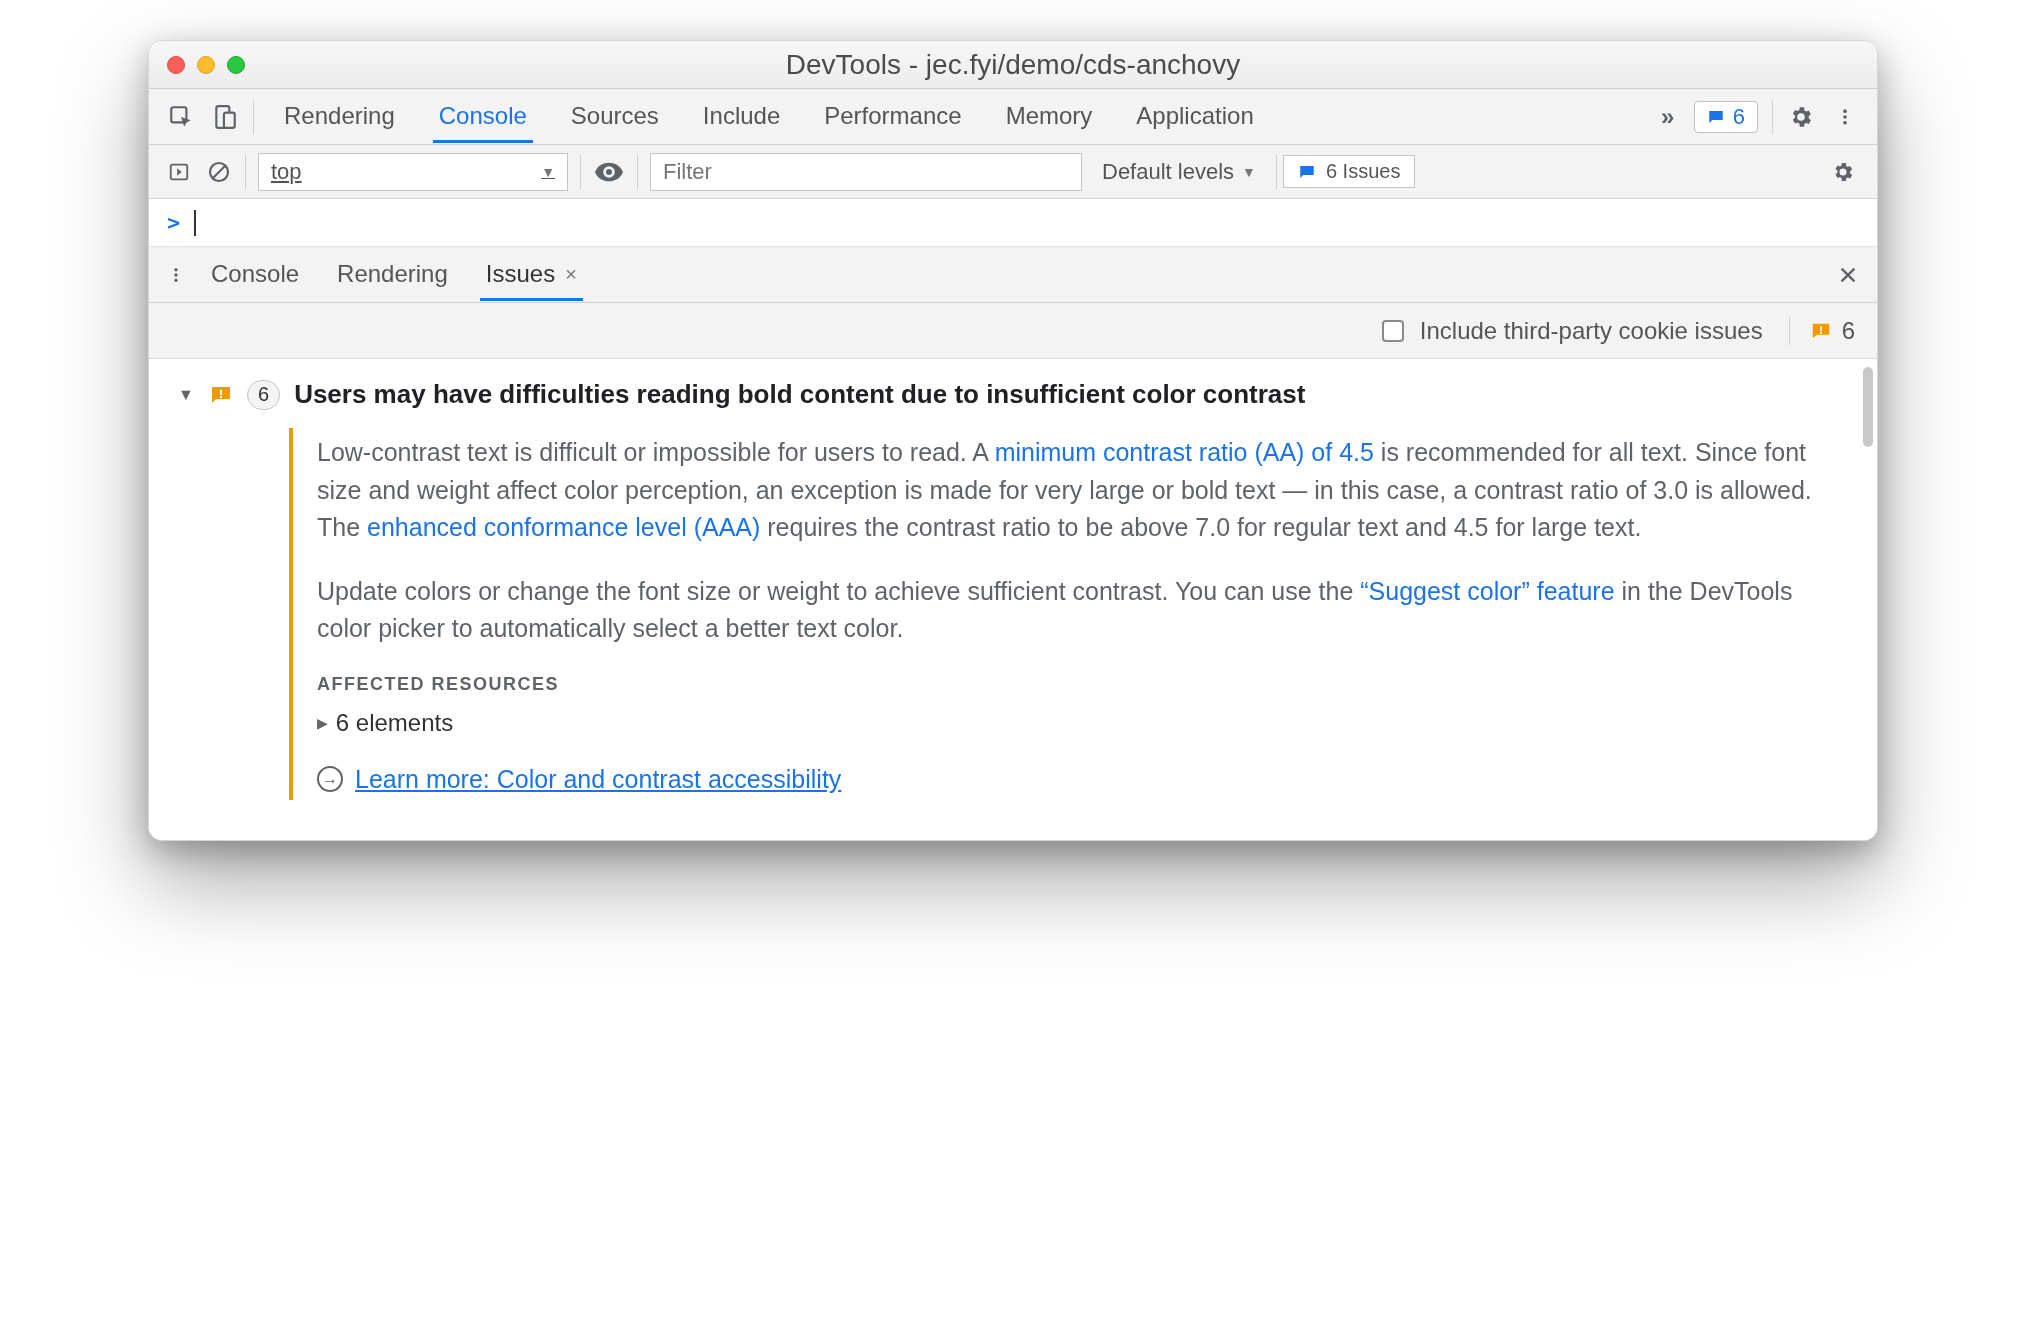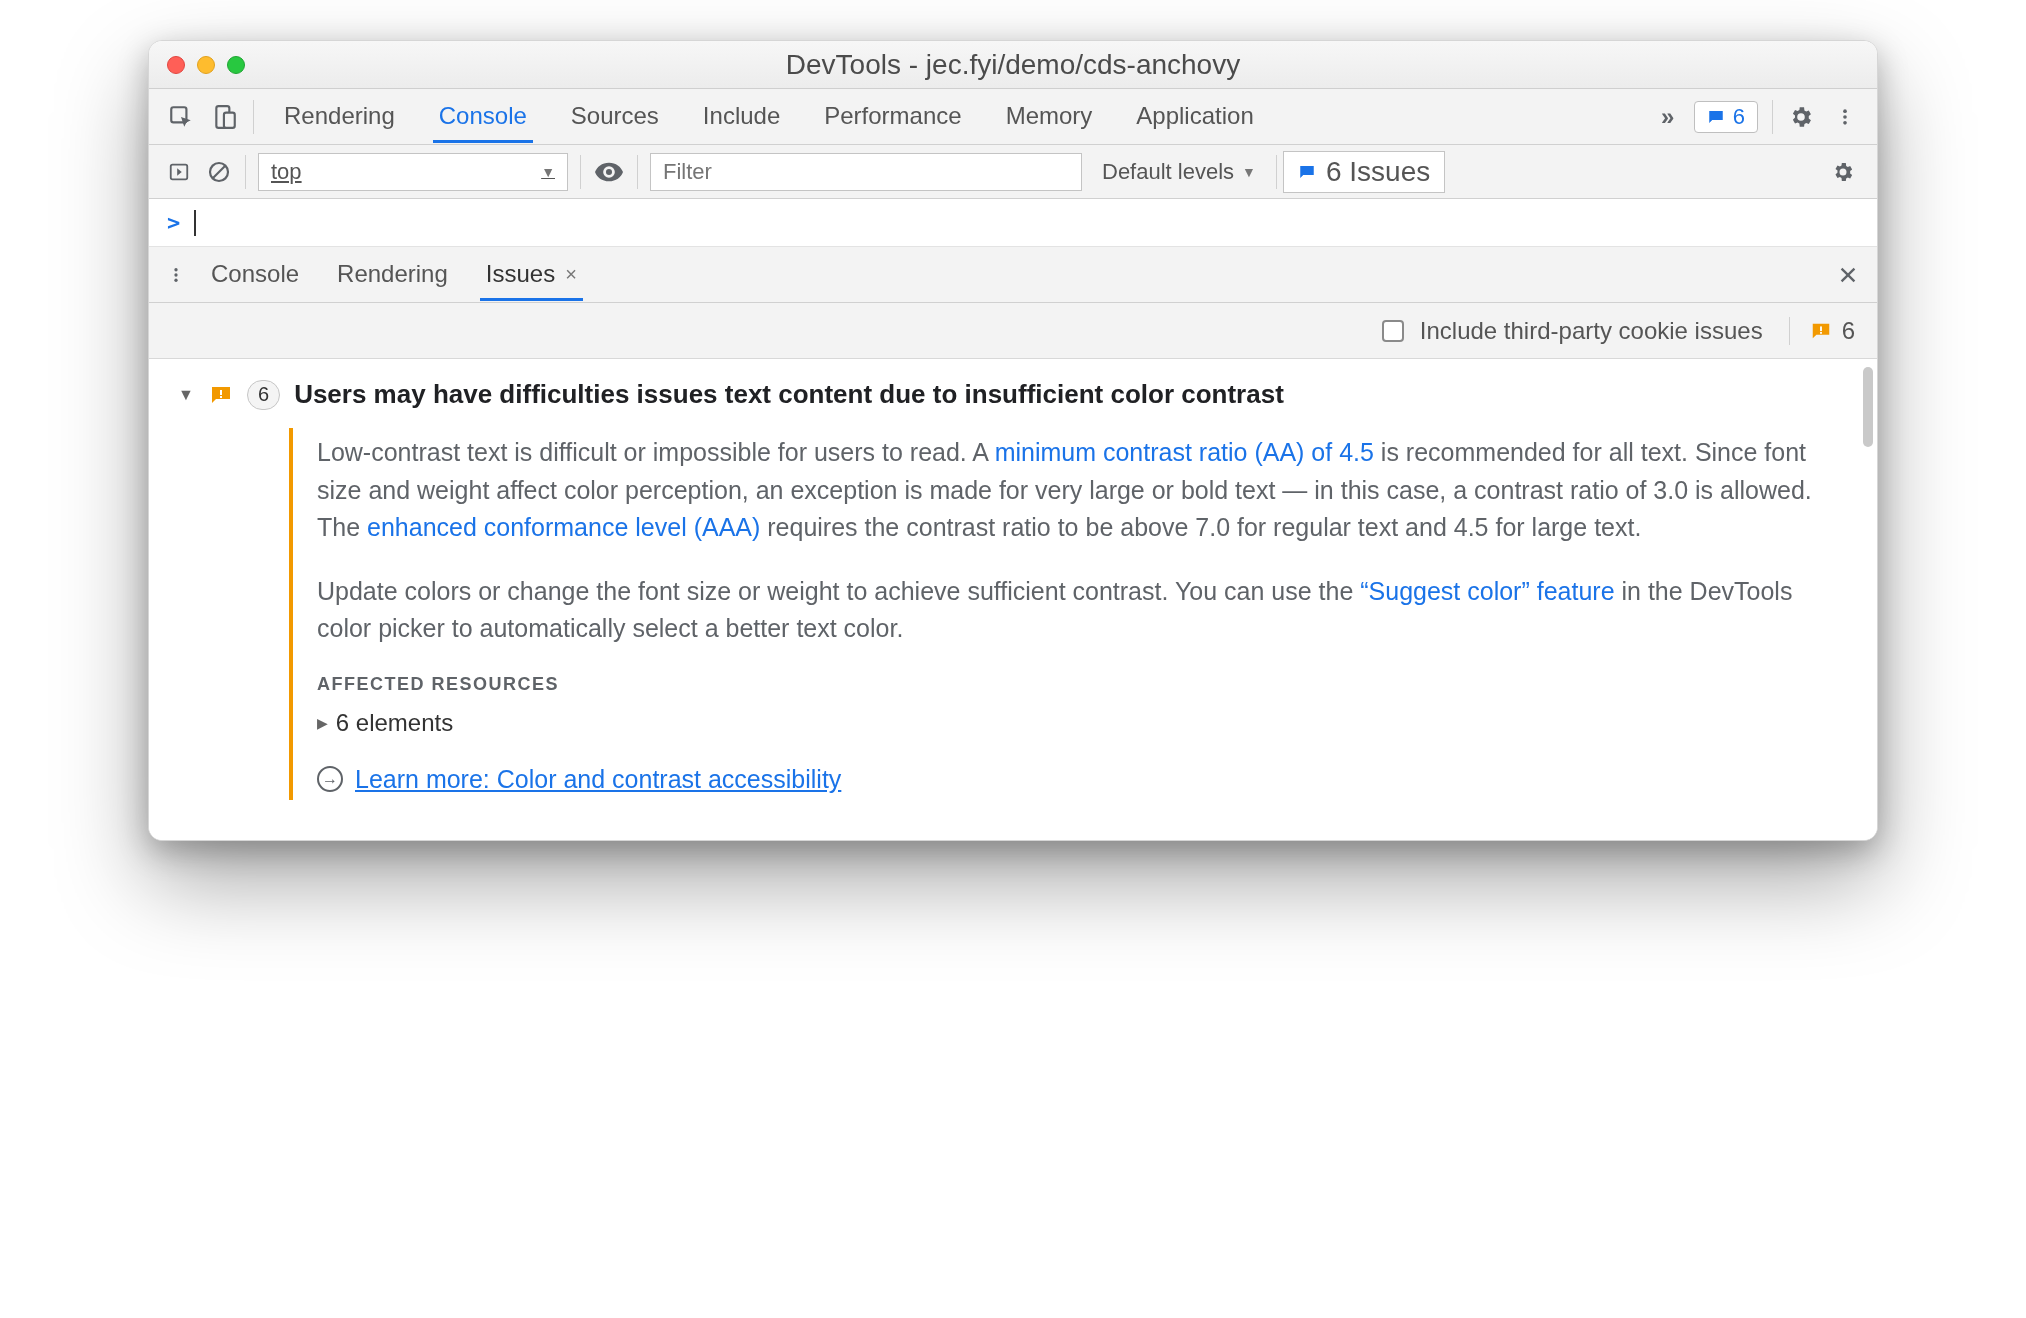--- a/index.html
+++ b/index.html
@@ -84,21 +84,21 @@
   display: flex; align-items: center;
 }
 .filter-input input { border:none; outline:none; width:100%; font-size:22px; background:transparent; }
 .levels {
   display:flex; align-items:center; gap:8px;
   padding: 0 14px; color:#555; font-size:22px;
 }
 .levels .tri { color:#777; font-size:14px; }
 .issues-btn {
   display:flex; align-items:center; gap:10px;
-  border:1px solid #c4c4c4; background:#fff; padding: 4px 14px; font-size:28px; color:#555;
+  border:1px solid #c4c4c4; background:#fff; padding: 4px 14px; font-size:20px; color:#555;
 }
 .gear2 { margin-left:auto; margin-right:4px; width:40px; display:flex; align-items:center; justify-content:center; color:#5f6368;}
 
 
 .prompt {
   height: 48px; display:flex; align-items:center; padding: 0 18px;
   border-bottom: 1px solid #e3e3e3; background:#fff; font-family: Menlo, monospace; font-size:22px;
 }
 .prompt .caret { color:#1a73e8; font-weight:700; margin-right: 14px; }
 .prompt .cur { width:2px; height:26px; background:#333; }
@@ -303,21 +303,21 @@
     <div class="scrollthumb"></div>
 
     <div class="issue-head">
       <span class="tri-toggle">▼</span>
       <svg width="24" height="24" viewBox="0 0 24 24" fill="#f29900">
             <path d="M3 4h18v12H7l-4 4V4z"></path>
             <rect x="11" y="7" width="2" height="5" fill="#fff"></rect>
             <rect x="11" y="13" width="2" height="2" fill="#fff"></rect>
           </svg>
       <span class="pill">6</span>
-      <span class="issue-title">Users may have difficulties issues text content due to insufficient color contrast</span>
+      <span class="issue-title">Users may have difficulties reading bold content due to insufficient color contrast</span>
     </div>
 
     <div class="issue-body">
       <p class="para">
         <span>Low-contrast text is difficult or impossible for users to read. A </span><a class="lnk">minimum contrast ratio (AA) of 4.5</a><span> is recommended for all text. Since font size and weight affect color perception, an exception is made for very large or bold text — in this case, a contrast ratio of 3.0 is allowed. The </span><a class="lnk">enhanced conformance level (AAA)</a><span> requires the contrast ratio to be above 7.0 for regular text and 4.5 for large text.</span>
       </p>
       <p class="para">
         <span>Update colors or change the font size or weight to achieve sufficient contrast. You can use the </span><a class="lnk">“Suggest color” feature</a><span> in the DevTools color picker to automatically select a better text color.</span>
       </p>
       <div class="section-h">AFFECTED RESOURCES</div>

